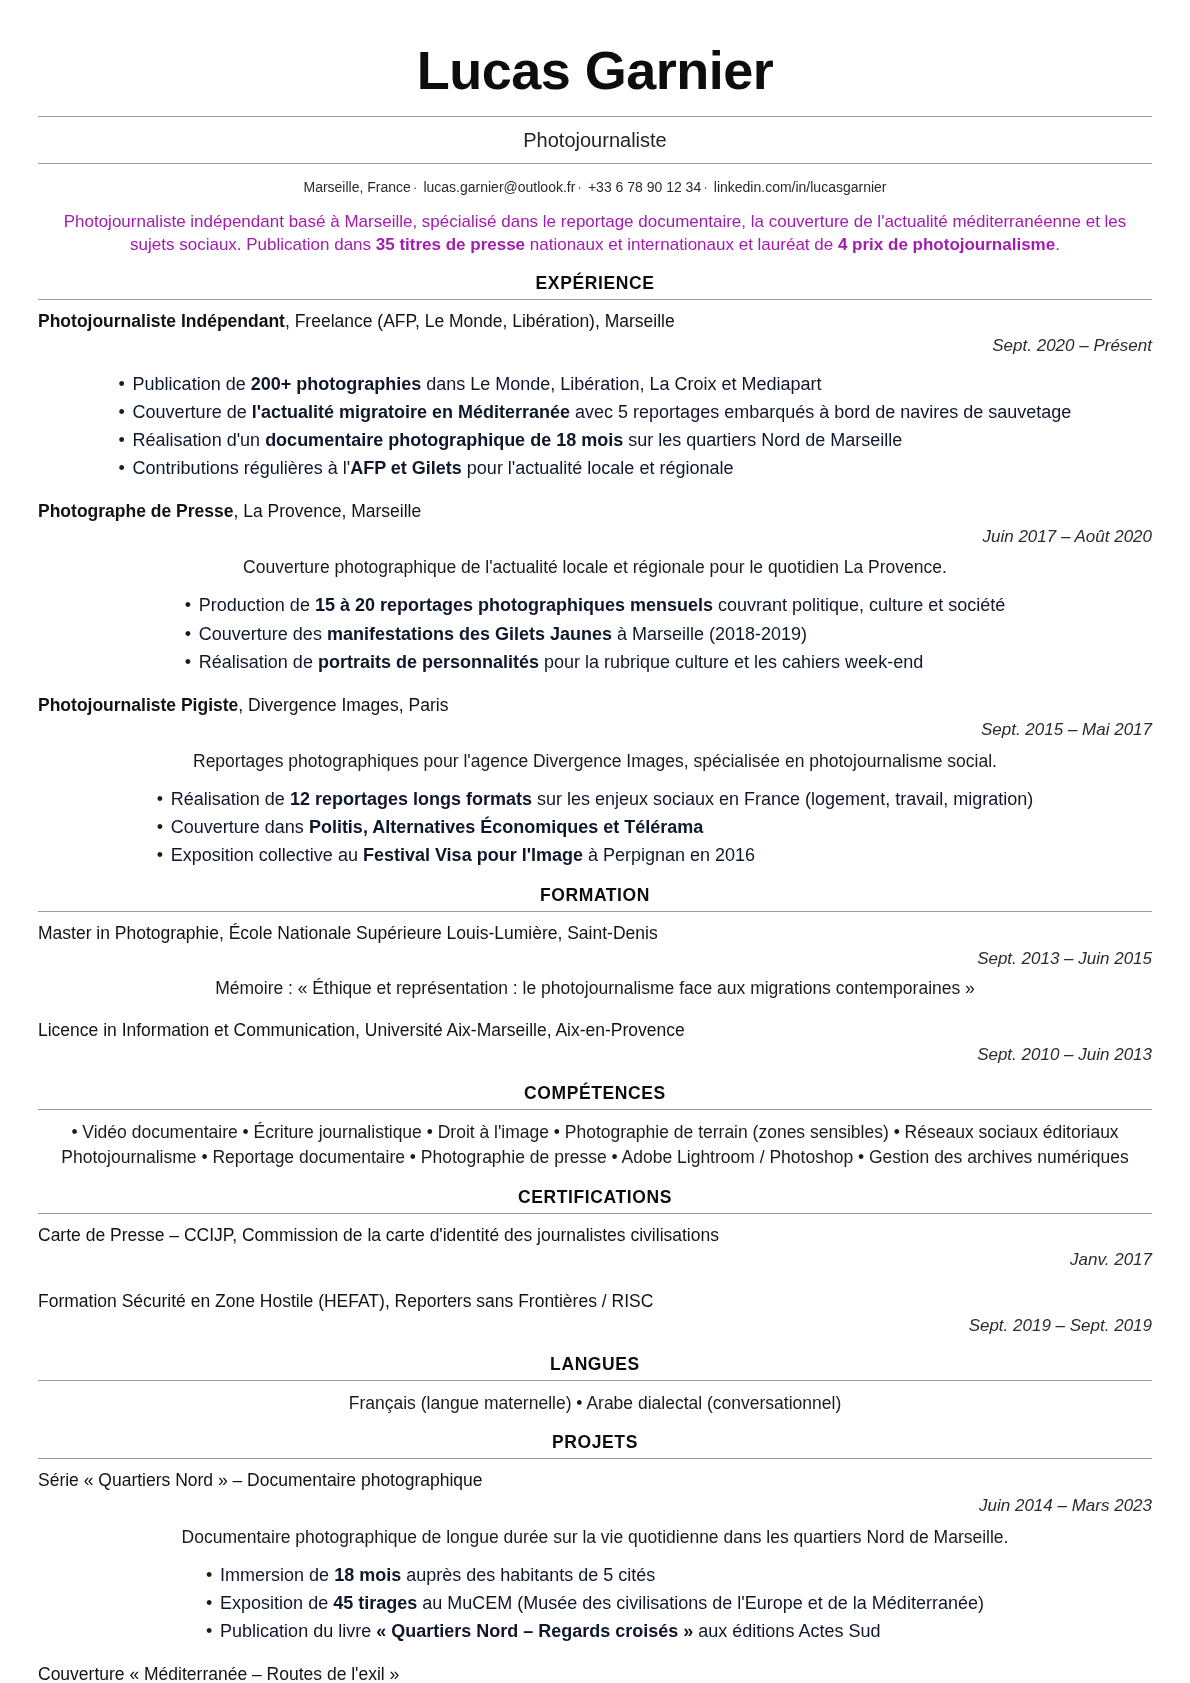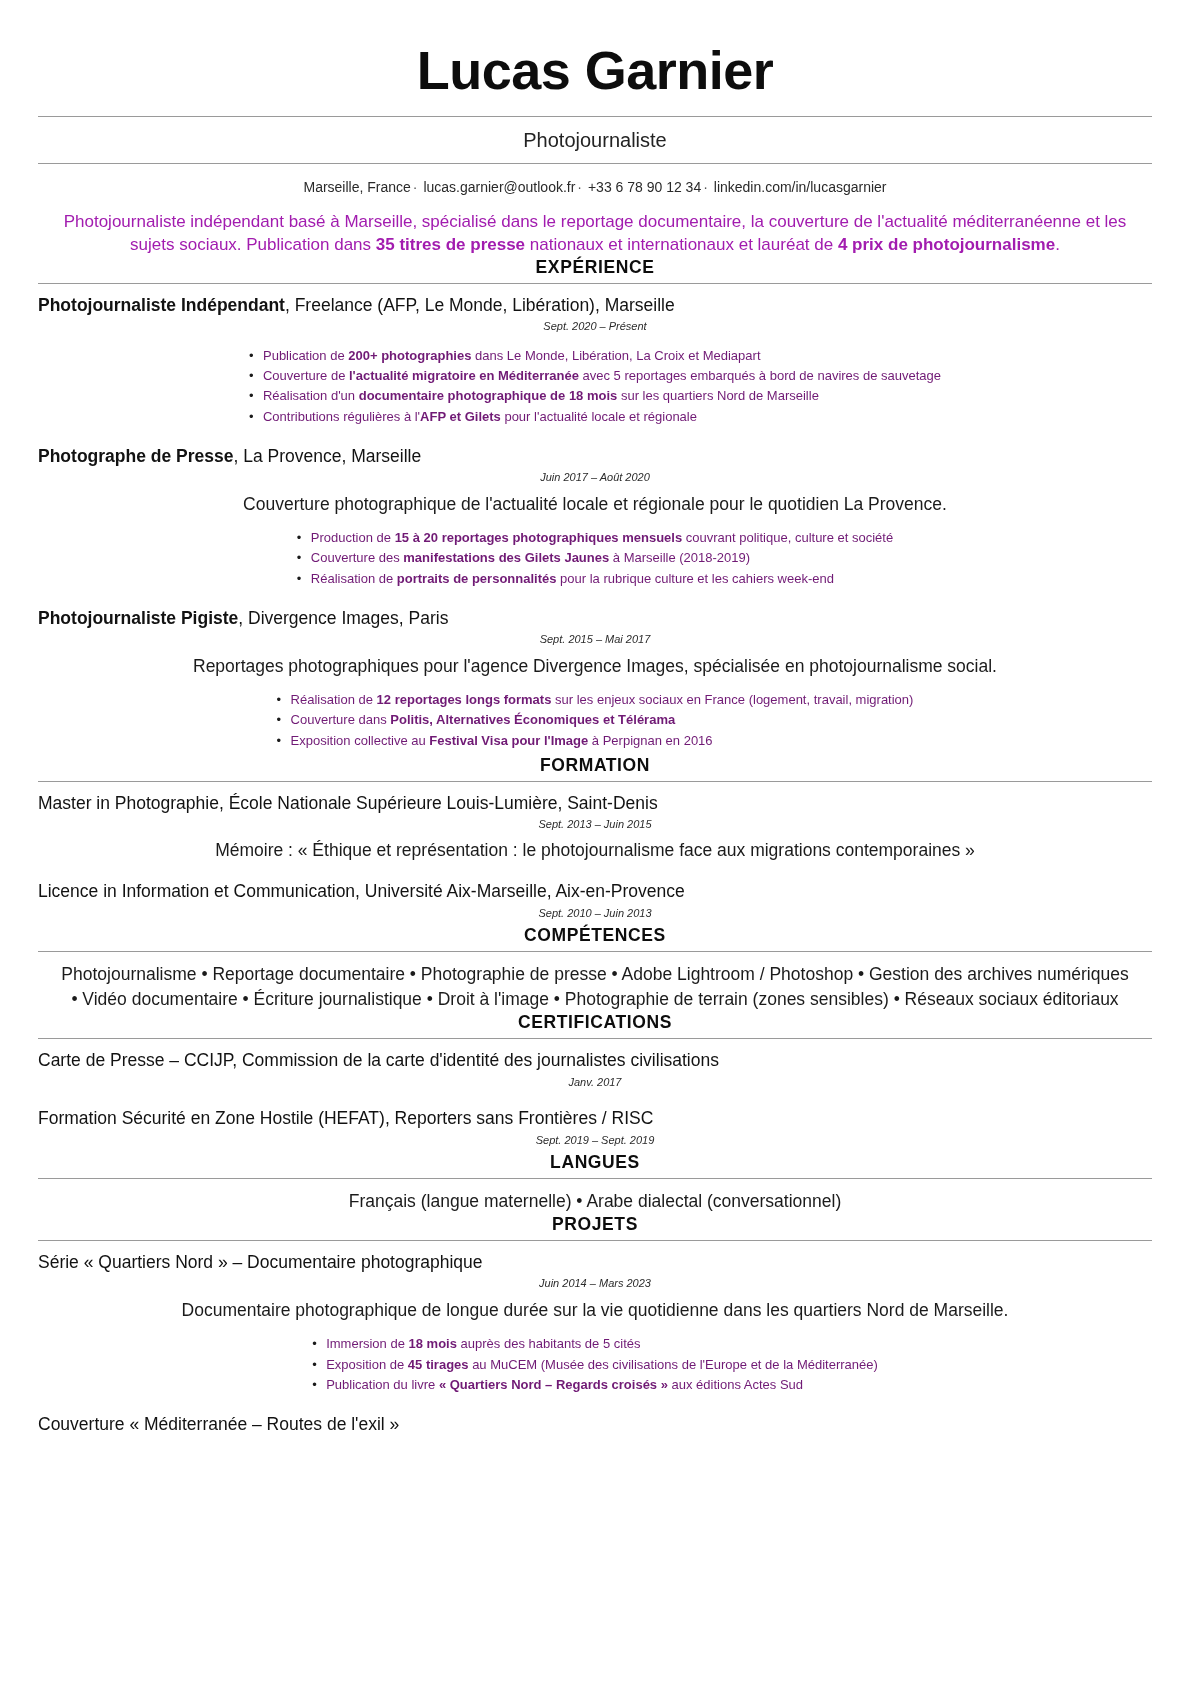--- a/index.html
+++ b/index.html
@@ -59,20 +59,21 @@
   .summary {
     text-align: center;
     font-size: 17px;
     line-height: 1.38;
     color: #a21caf;
     padding: 13px 8px 0 8px;
   }
 
   
   .section {
+    margin-top: 16px;
   }
   .section-title {
     text-align: center;
     font-size: 17.5px;
     font-weight: 700;
     letter-spacing: 0.6px;
     color: #0d0d0d;
     padding-bottom: 5px;
     line-height: 1.2;
   }
@@ -90,22 +91,22 @@
   .entry-title {
     text-align: left;
     font-size: 17.5px;
     line-height: 1.34;
     color: #121212;
   }
   .entry-title b {
     font-weight: 700;
   }
   .entry-dates {
-    text-align: center;
-    font-size: 11px;
+    text-align: right;
+    font-size: 17px;
     font-style: italic;
     color: #2b2b2b;
     line-height: 1.34;
     margin-top: 2px;
   }
   .entry-desc {
     text-align: center;
     font-size: 17.5px;
     line-height: 1.38;
     color: #1b1b1b;
@@ -114,23 +115,23 @@
   .bullets {
     list-style: none;
     margin: 12px 0 0 0;
     padding: 0;
     display: table;
     margin-left: auto;
     margin-right: auto;
     text-align: left;
   }
   .bullets li {
-    font-size: 13px;
+    font-size: 18px;
     line-height: 1.56;
-    color: #701a75;
+    color: #0f172a;
     position: relative;
     padding-left: 14px;
   }
   .bullets li::before {
     content: "•";
     position: absolute;
     left: 0;
     top: 0;
     color: #1b1b1b;
   }
@@ -227,22 +228,22 @@
           <div class="entry-title">Licence in Information et Communication, Université Aix-Marseille, Aix-en-Provence</div>
           <div class="entry-dates">Sept. 2010 – Juin 2013</div>
         </div>
       </div>
   </div>
 
   <div class="section">
     <div class="section-title">COMPÉTENCES</div>
     <hr class="rule">
     <div class="section-body">
+      <div class="inline-list">• Vidéo documentaire • Écriture journalistique • Droit à l'image • Photographie de terrain (zones sensibles) • Réseaux sociaux éditoriaux</div>
       <div class="inline-list">Photojournalisme • Reportage documentaire • Photographie de presse • Adobe Lightroom / Photoshop • Gestion des archives numériques</div>
-      <div class="inline-list">• Vidéo documentaire • Écriture journalistique • Droit à l'image • Photographie de terrain (zones sensibles) • Réseaux sociaux éditoriaux</div>
     </div>
   </div>
 
   <div class="section">
     <div class="section-title">CERTIFICATIONS</div>
     <hr class="rule">
     <div class="section-body" id="cert-body">
         <div class="entry">
           <div class="entry-title">Carte de Presse – CCIJP, Commission de la carte d'identité des journalistes civilisations</div>
           <div class="entry-dates">Janv. 2017</div>

